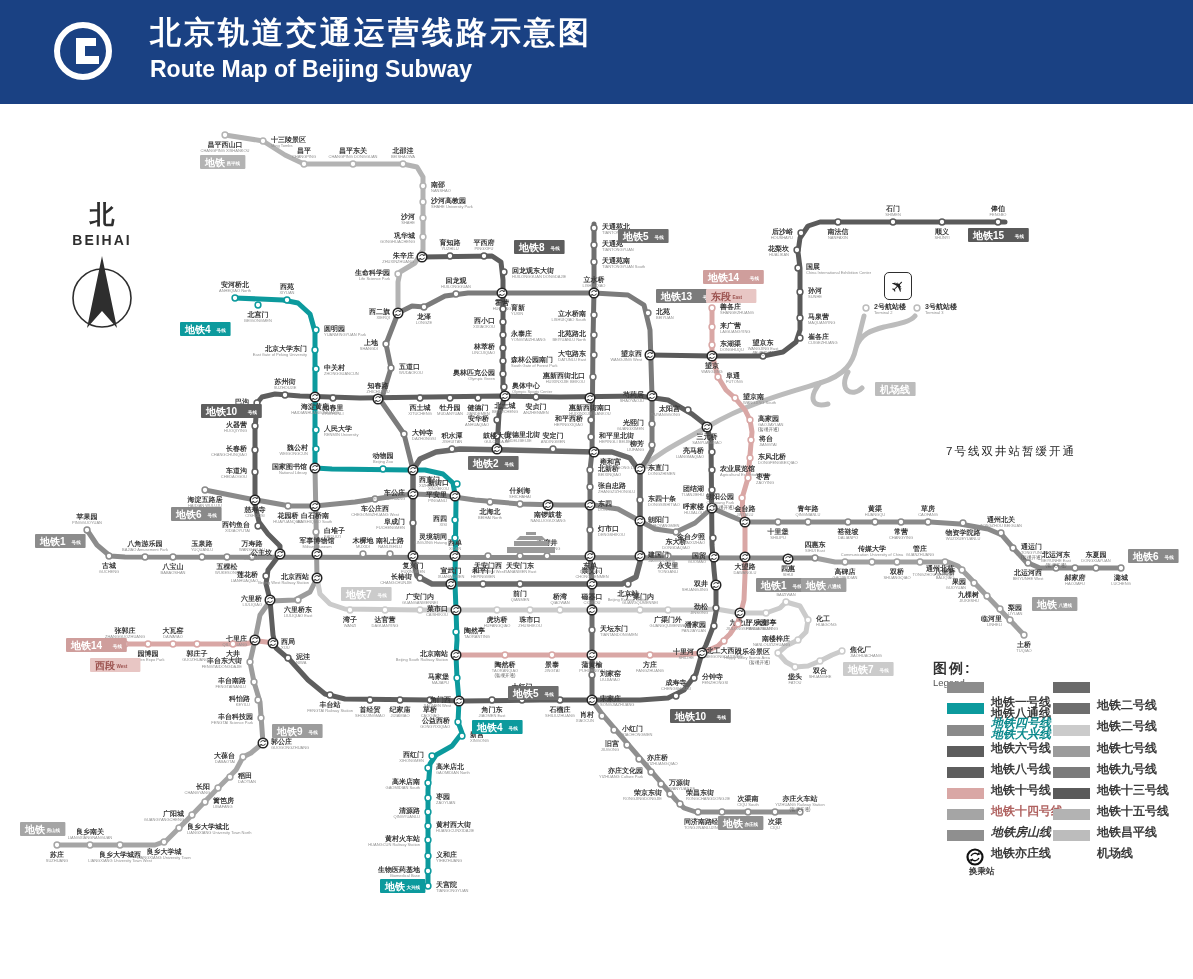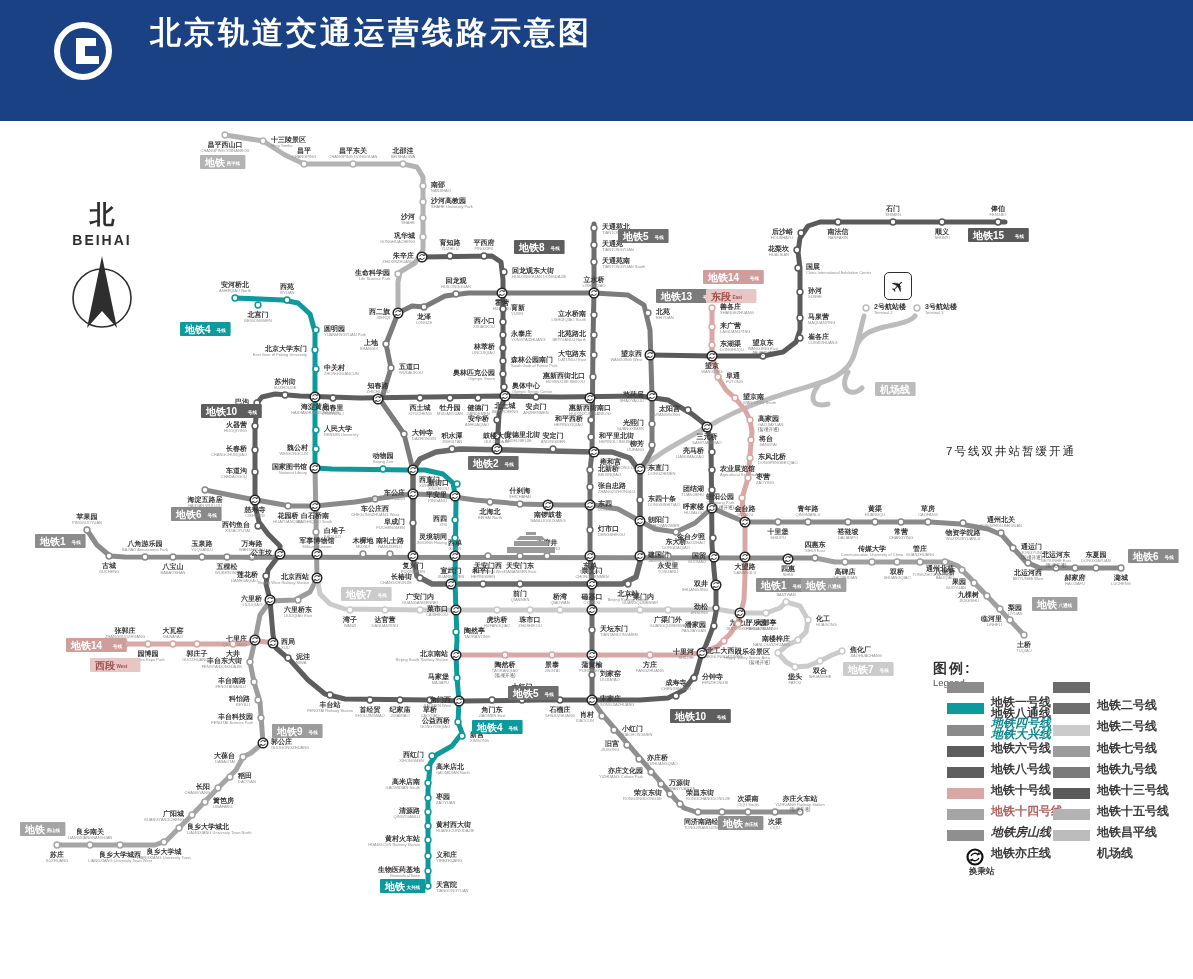--- a/index.html
+++ b/index.html
@@ -1,19 +1,19 @@
 <!DOCTYPE html>
 <html><head>
 <meta charset="utf-8">
 <style>
   html,body{margin:0;padding:0;background:#f2f2f2;}
   .page{position:relative;width:1193px;height:979px;background:#fff;overflow:hidden;
         font-family:"Liberation Sans","DejaVu Sans",sans-serif;outline:1px solid #d9d9d9;}
   
-  .hdr{position:absolute;left:0;top:0;width:100%;height:121px;background:#1a4183;}
+  .hdr{position:absolute;left:0;top:0;width:100%;height:104px;background:#1a4183;}
   .hdr-logo{position:absolute;left:52px;top:20px;}
   .hdr-title-zh{position:absolute;left:150px;top:12px;font-size:31px;font-weight:700;color:#fff;letter-spacing:3px;}
   .hdr-title-en{position:absolute;left:150px;top:56px;font-size:23px;font-weight:700;color:#fff;}
   
   #map-svg{position:absolute;left:0;top:0;width:1193px;height:979px;}
   
   .north{position:absolute;left:58px;top:198px;width:88px;text-align:center;color:#2e2e2e;}
   .north-zh{font-size:25px;font-weight:700;}
   .north-en{font-size:14px;font-weight:700;letter-spacing:2px;margin-top:1px;}
   
@@ -1924,20 +1924,21 @@
 
   <div class="hdr">
     <svg class="hdr-logo" width="62" height="62" viewBox="0 0 62 62">
       <circle cx="31" cy="31" r="26" fill="none" stroke="#ffffff" stroke-width="6"></circle>
       <rect x="24" y="18" width="9" height="26" fill="#ffffff"></rect>
       <rect x="24" y="18" width="20" height="8" fill="#ffffff"></rect>
       <rect x="36" y="30" width="8" height="14" fill="#1a4183"></rect>
       <rect x="33" y="36" width="14" height="8" fill="#ffffff"></rect>
     </svg>
     <div class="hdr-title-zh">北京轨道交通运营线路示意图</div>
+    <div class="hdr-title-en">Route Map of Beijing Subway</div>
   </div>
 
   <div class="north">
     <div class="north-zh">北</div>
     <div class="north-en">BEIHAI</div>
     <svg width="88" height="88" viewBox="0 0 88 88">
       <circle cx="44" cy="50" r="29" fill="none" stroke="#2e2e2e" stroke-width="1.6"></circle>
       <polygon points="44,8 29,80 44,63 59,80" fill="#2e2e2e"></polygon>
     </svg>
   </div>

